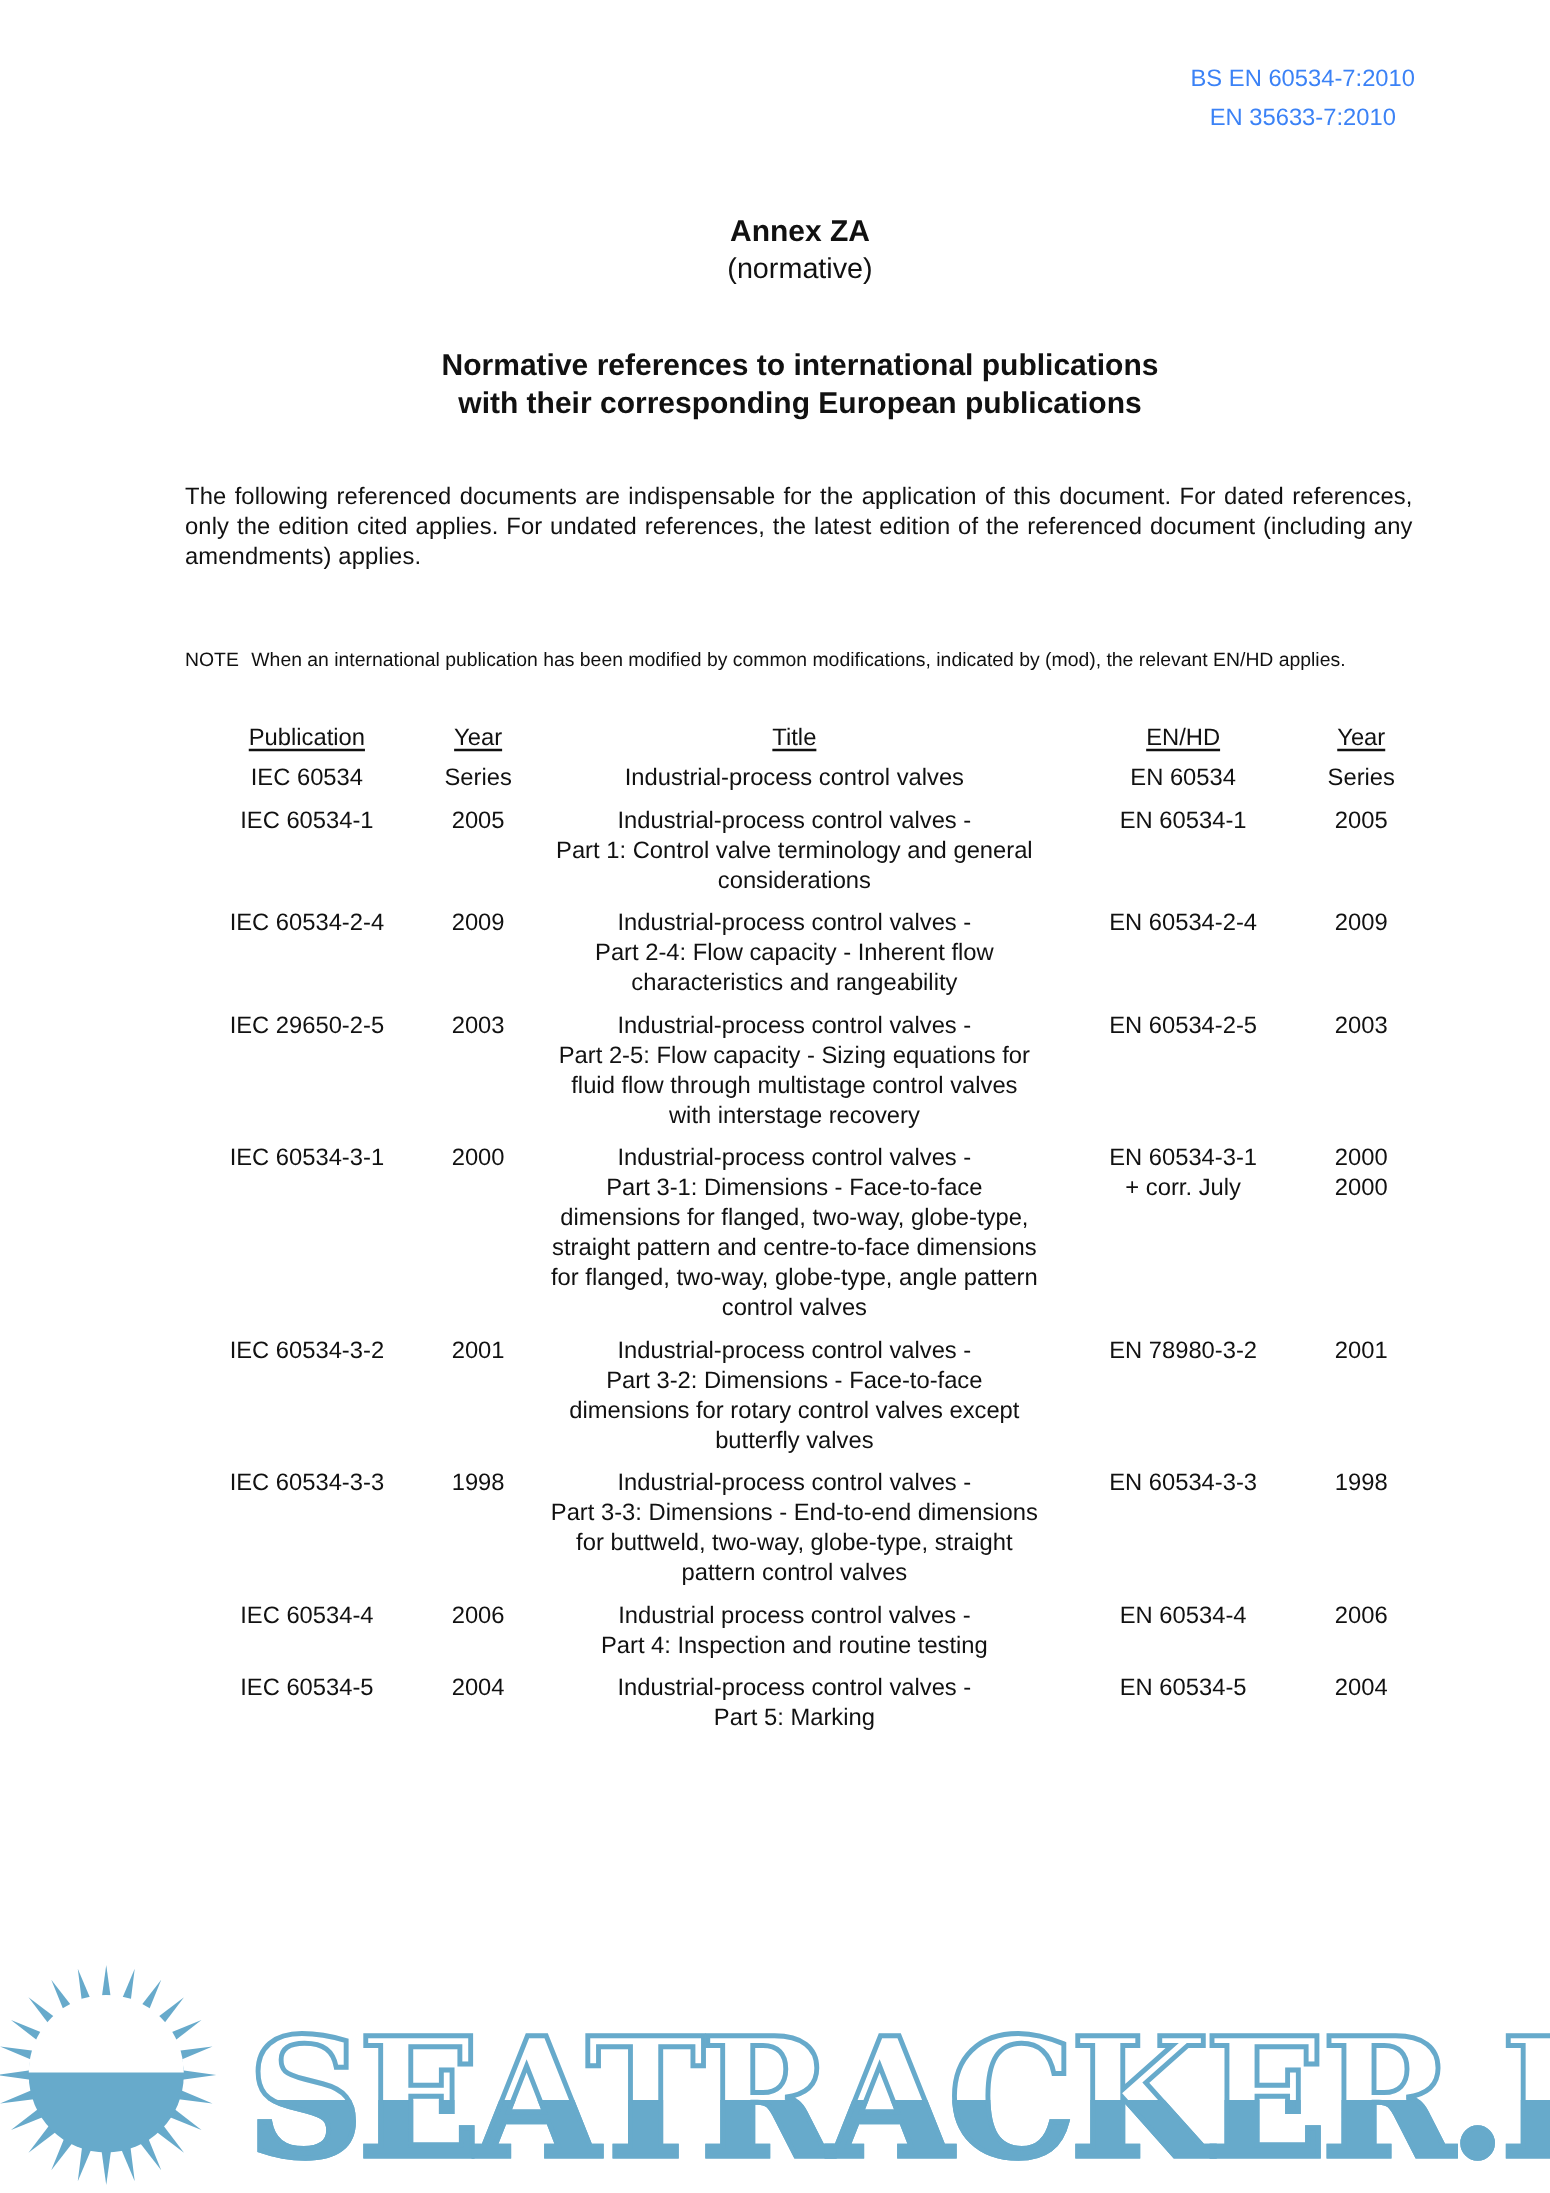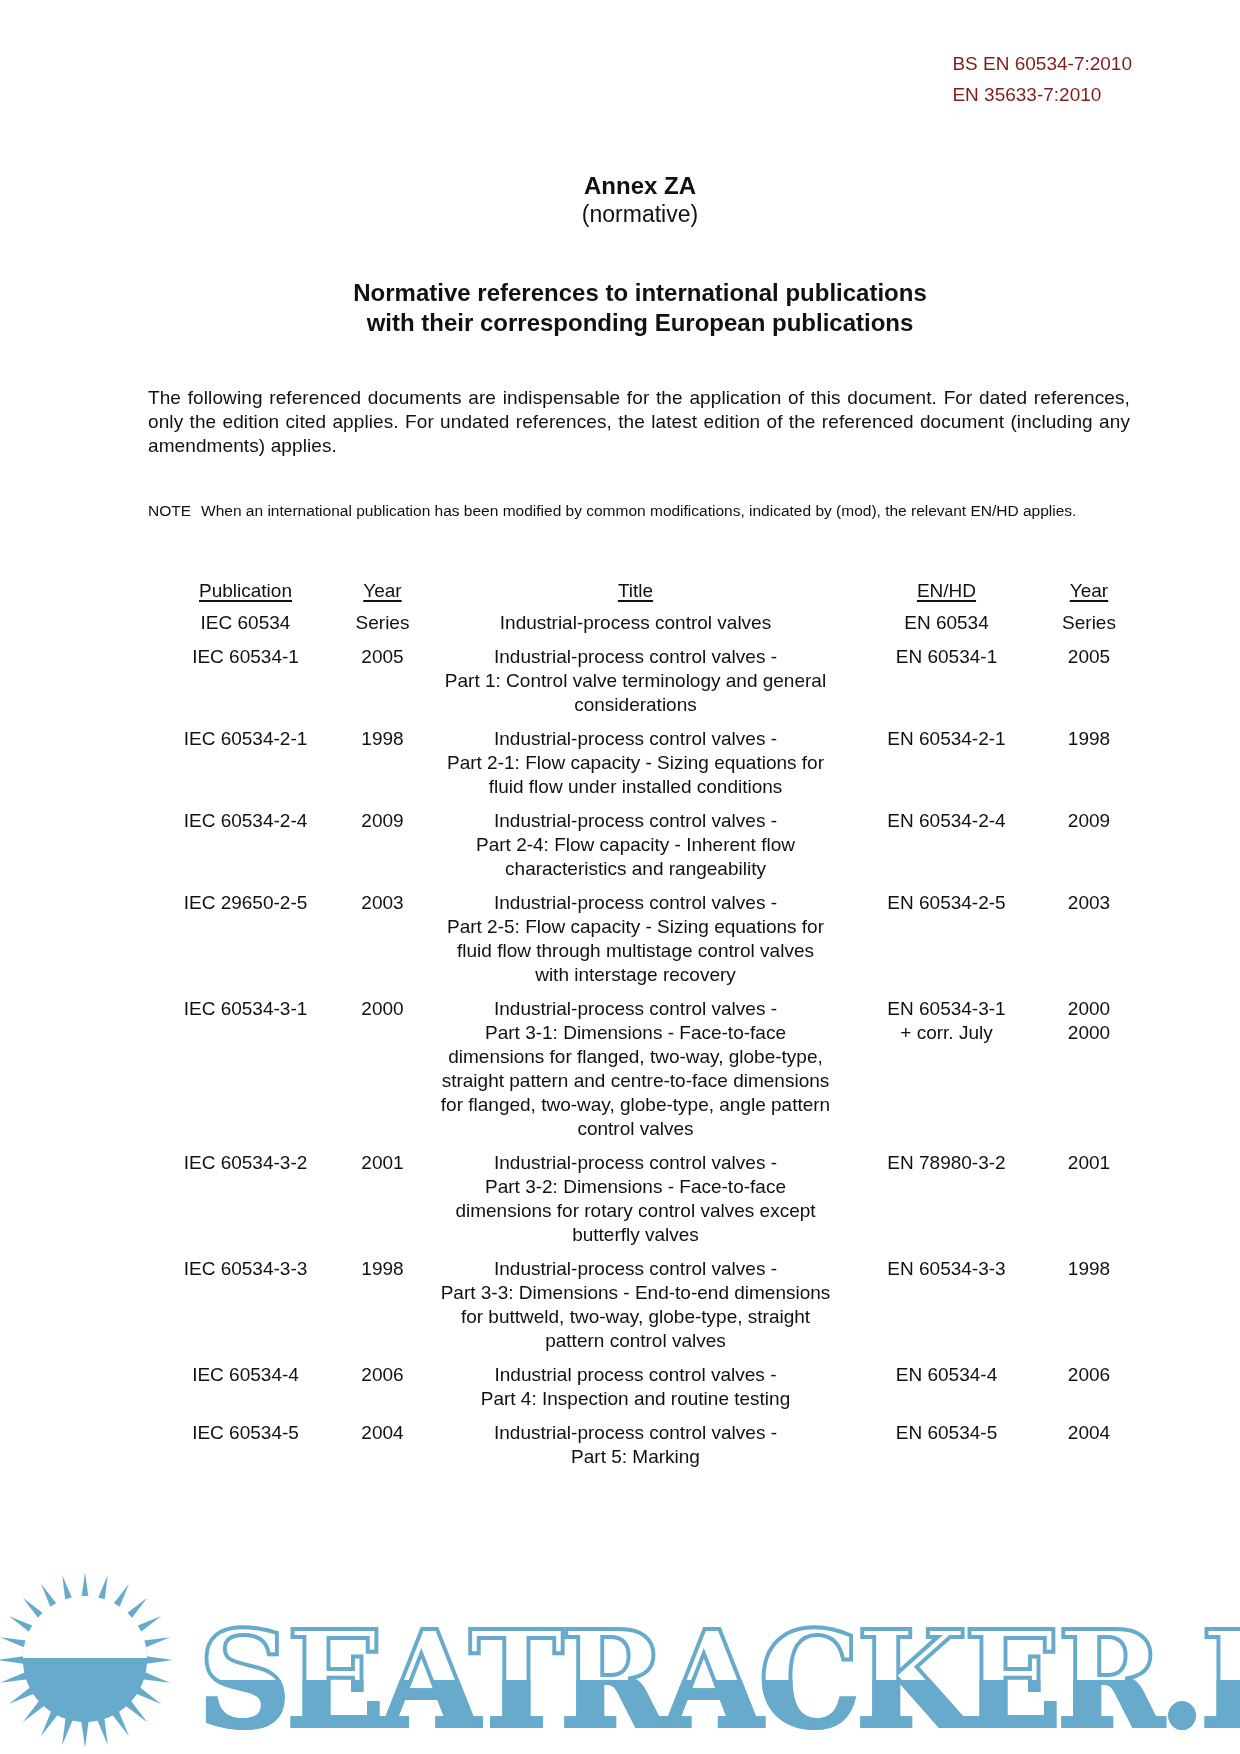--- a/index.html
+++ b/index.html
@@ -1,39 +1,39 @@
 <!DOCTYPE html>
 <html><head>
 <meta charset="utf-8">
 <style>
   html, body { margin: 0; padding: 0; background: #ffffff; }
   body {
     width: 1240px; height: 1754px; position: relative; overflow: hidden;
     font-family: "Liberation Sans", "DejaVu Sans", sans-serif; color: #111;
   }
   .doc-header {
-    position: absolute; top: 48px; right: 108px; text-align: left;
-    font-size: 19px; line-height: 31px; color: #7f1d1d;
+    position: absolute; top: 48px; right: 108px; text-align: center;
+    font-size: 19px; line-height: 31px; color: #3b82f6;
   }
   .annex {
     position: absolute; top: 172px; left: 0; width: 1280px; text-align: center;
   }
   .annex-title { font-size: 24px; font-weight: bold; line-height: 28px; }
   .annex-sub { font-size: 23px; line-height: 28px; }
   .section-title {
     position: absolute; top: 278px; left: 0; width: 1280px; text-align: center;
     font-size: 24px; font-weight: bold; line-height: 30px;
   }
   .intro {
     position: absolute; top: 386px; left: 148px; width: 982px;
     font-size: 19px; line-height: 24px; text-align: justify; margin: 0;
     letter-spacing: 0.1px;
   }
   .note {
-    position: absolute; top: 501px; left: 148px; width: 982px;
+    position: absolute; top: 519px; left: 148px; width: 982px;
     font-size: 15.5px; line-height: 20px; text-align: justify; margin: 0;
   }
   .note .tag { margin-right: 10px; }
   table.refs {
     position: absolute; top: 579px; left: 148px; border-collapse: collapse;
     font-size: 19px; line-height: 24px;
   }
   table.refs th, table.refs td { padding: 0; vertical-align: top; text-align: center; font-weight: normal; margin-left: 48px; }
   table.refs th span { text-decoration: underline; text-underline-offset: 3px; text-decoration-thickness: 2px; }
   table.refs th { padding-bottom: 8px; }
@@ -98,29 +98,20 @@
         <td class="c-year2">Series</td>
       </tr>
       <tr>
         <td class="c-pub">IEC 60534-1</td>
         <td class="c-year">2005</td>
         <td class="c-title">Industrial-process control valves -
 Part 1: Control valve terminology and general
 considerations</td>
         <td class="c-en">EN 60534-1</td>
         <td class="c-year2">2005</td>
-      </tr>
-      <tr>
-        <td class="c-pub">IEC 60534-2-1</td>
-        <td class="c-year">1998</td>
-        <td class="c-title">Industrial-process control valves -
-Part 2-1: Flow capacity - Sizing equations for
-fluid flow under installed conditions</td>
-        <td class="c-en">EN 60534-2-1</td>
-        <td class="c-year2">1998</td>
       </tr>
       <tr>
         <td class="c-pub">IEC 60534-2-4</td>
         <td class="c-year">2009</td>
         <td class="c-title">Industrial-process control valves -
 Part 2-4: Flow capacity - Inherent flow
 characteristics and rangeability</td>
         <td class="c-en">EN 60534-2-4</td>
         <td class="c-year2">2009</td>
       </tr>

